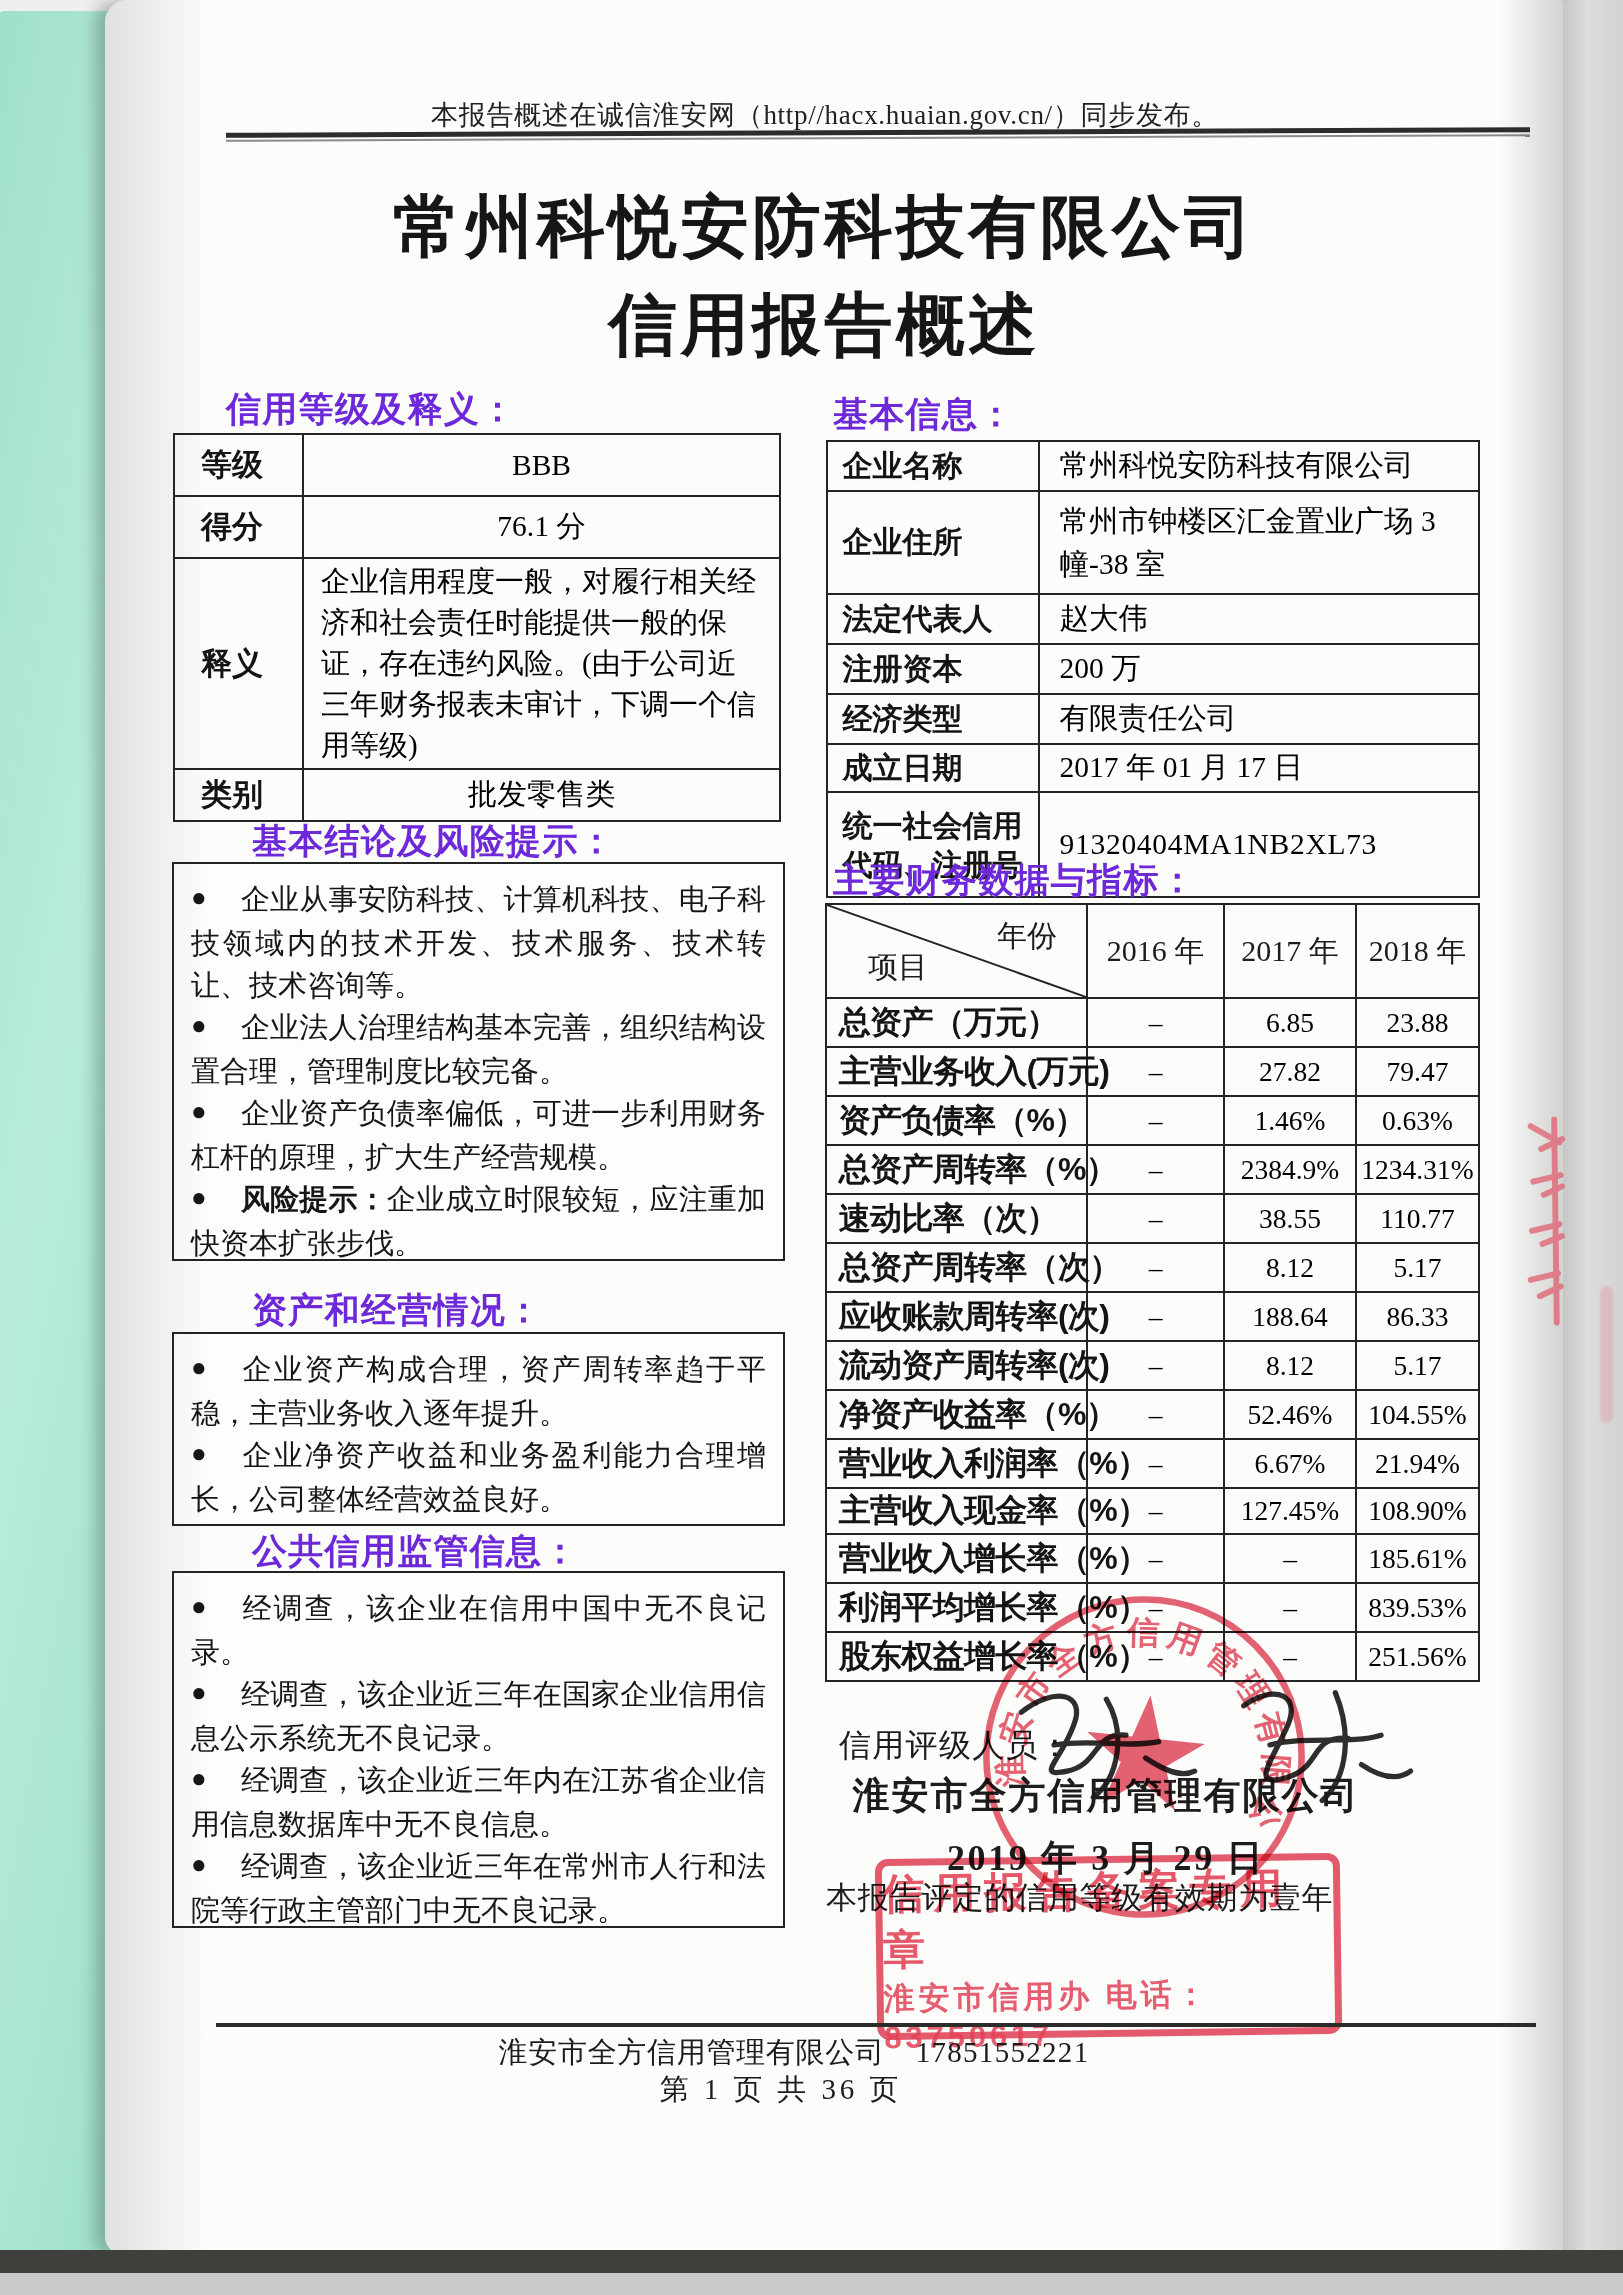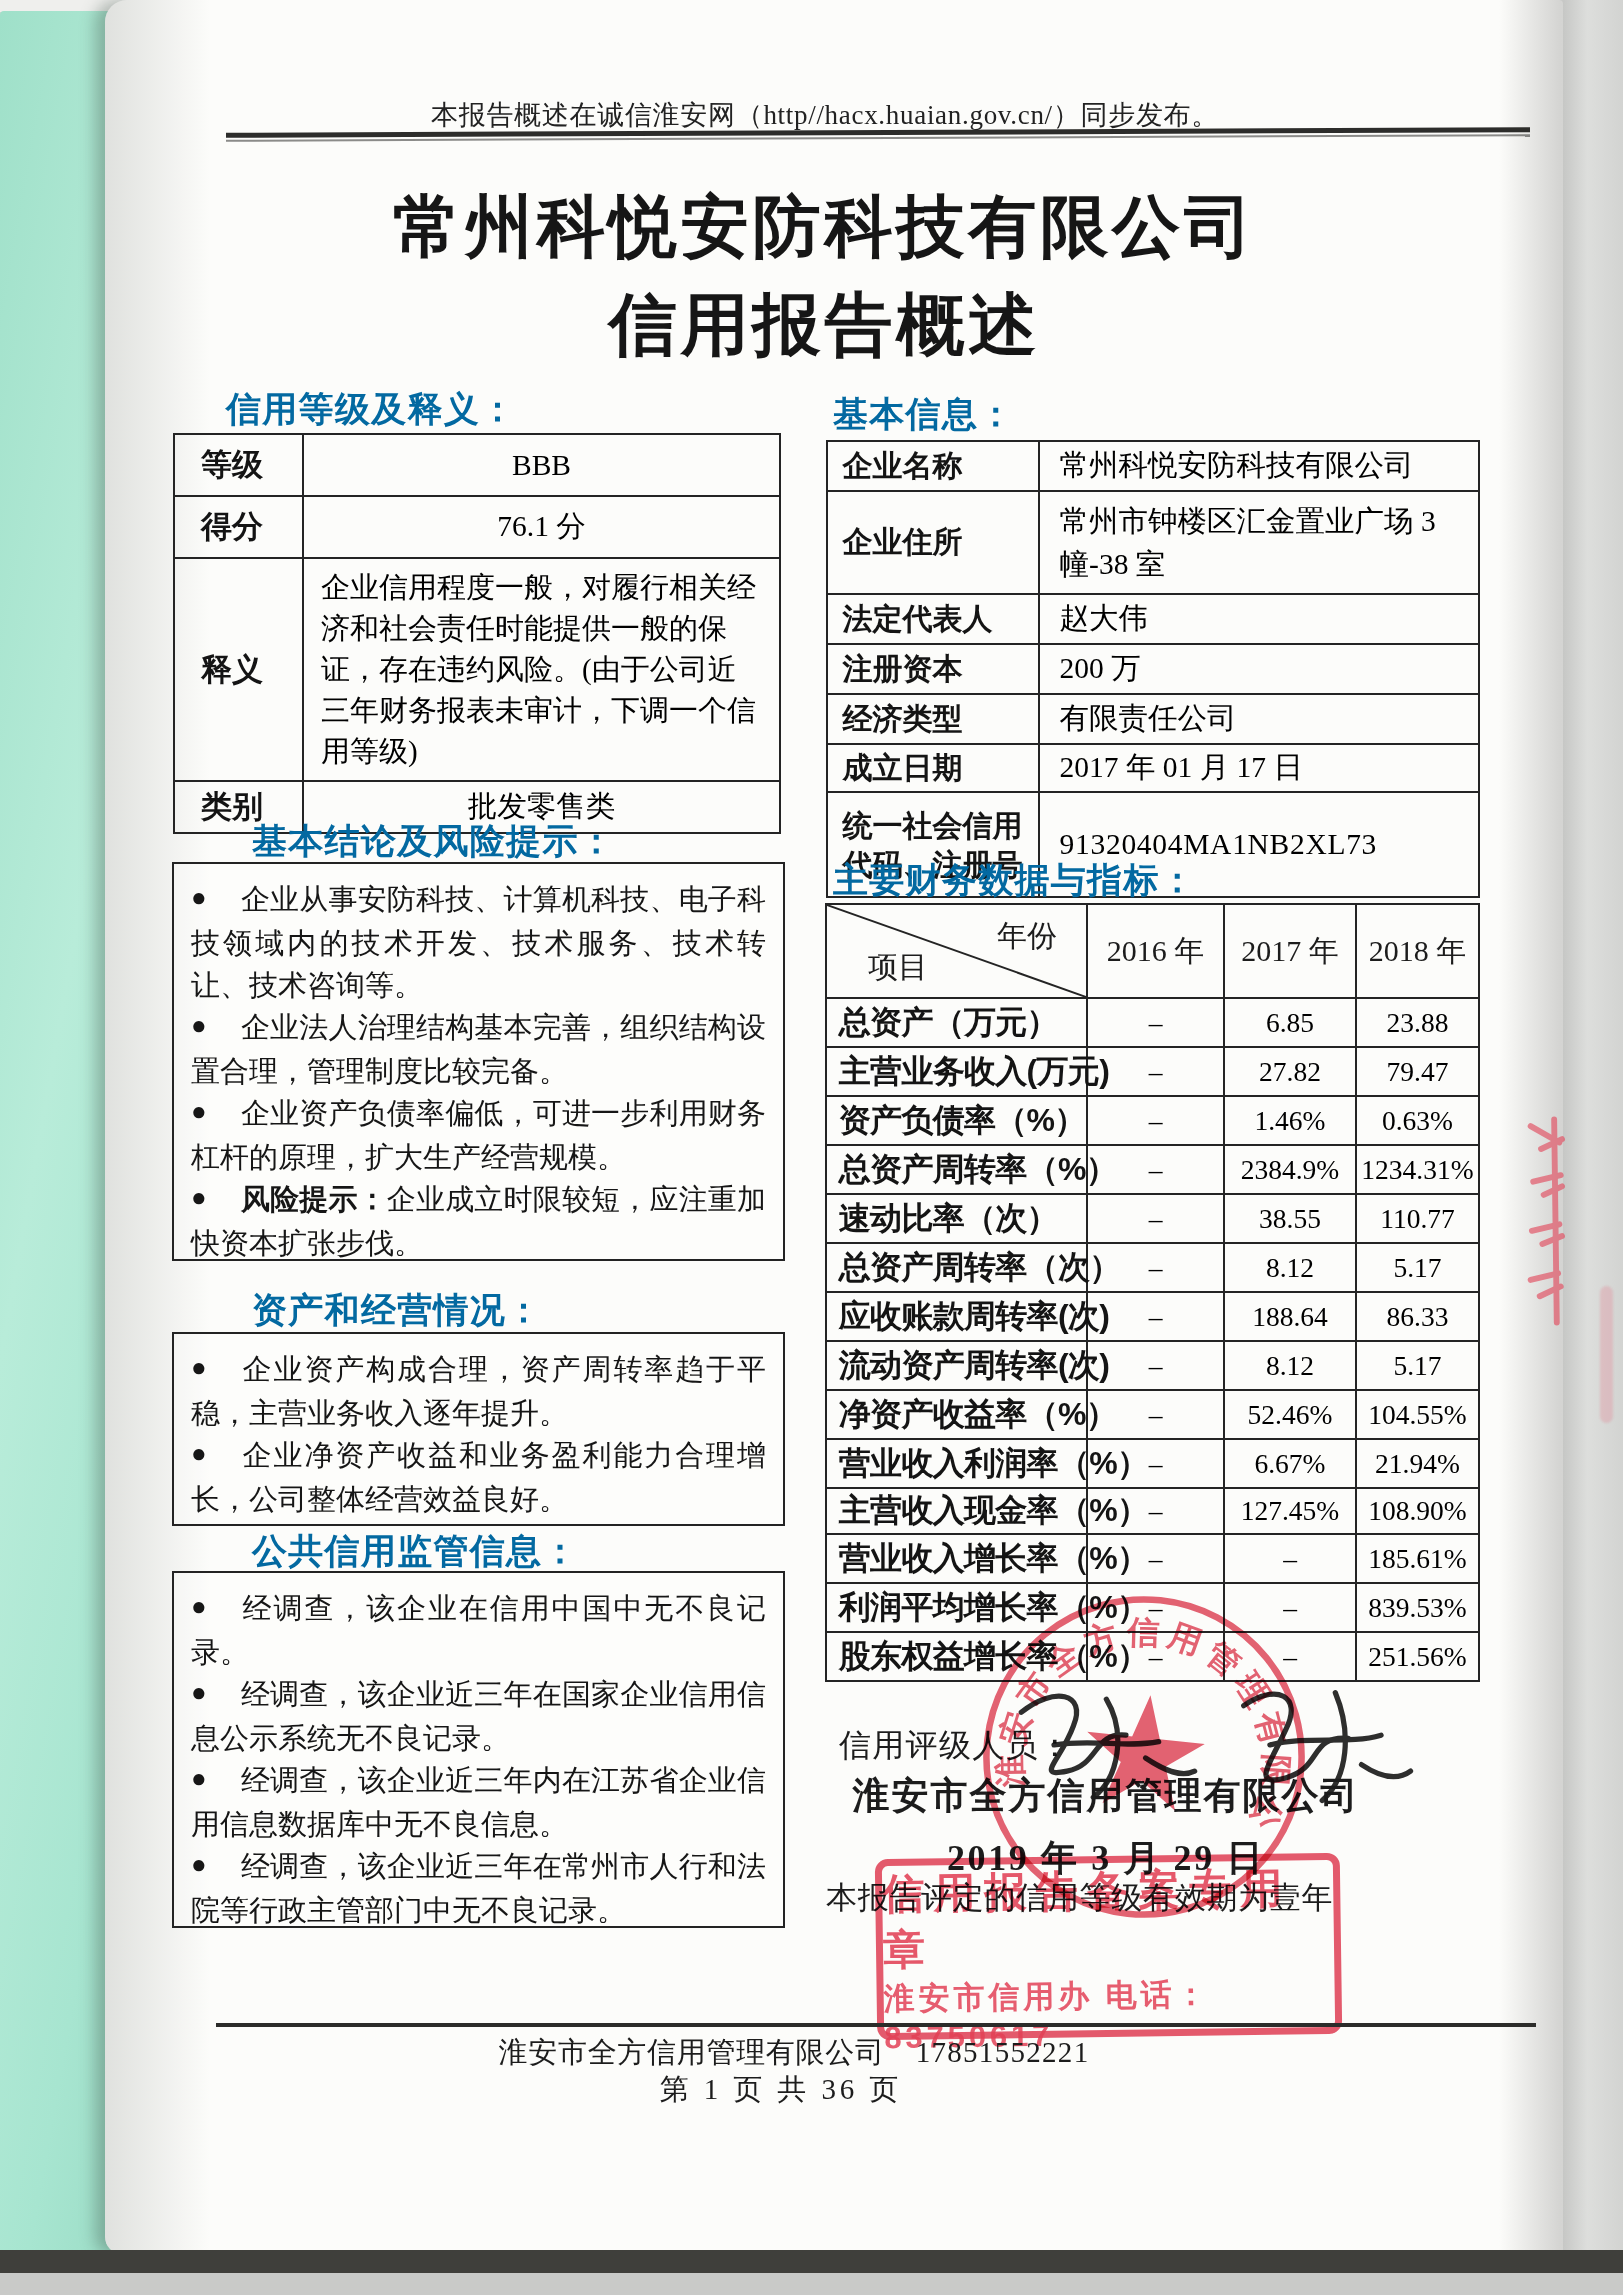--- a/index.html
+++ b/index.html
@@ -26,41 +26,41 @@
   .page-left-shade { position:absolute; left:105px; top:0; width:124px; height:2254px;
     background:linear-gradient(to right, rgba(150,155,150,.28), rgba(150,155,150,0) 85%);
     border-radius:22px 0 0 17px; }
   .page-right-shade { position:absolute; left:1499px; top:0; width:64px; height:2254px;
     background:linear-gradient(to right, rgba(120,120,118,0), rgba(120,120,118,.30) 95%); }
   .right-gray { position:absolute; left:1563px; top:0; width:61px; height:2295px;
     background:linear-gradient(to right,#c6c7c5,#dddedc 40%,#d2d3d1); }
   .bottom-dark { position:absolute; left:0; top:2250px; width:1624px; height:23.6px; background:#3f3f3b; }
   .bottom-gray { position:absolute; left:0; top:2273px; width:1624px; height:23px; background:#c9cac8; }
   .sec-h { position:absolute; font-family:"Liberation Sans", sans-serif; font-weight:bold;
-           font-size:35px; color:#0369a1; letter-spacing:1.3px; }
+           font-size:35px; color:#6d28d9; letter-spacing:1.3px; }
 
   .header-note { position:absolute; left:367px; top:97px; width:916px; text-align:center;
                  font-size:27px; letter-spacing:0.7px; color:#222; }
   .top-rule { position:absolute; left:226px; top:130px; width:1304px; height:5.2px;
               background:#2d2d2b; transform:rotate(-0.25deg); }
   .top-rule-echo { position:absolute; left:226px; top:137px; width:1304px; height:2px;
               background:rgba(45,45,43,.55); transform:rotate(-0.25deg); }
   .title { position:absolute; left:196px; width:1257px; text-align:center;
            font-size:68px; font-weight:600; letter-spacing:3.9px; color:#161616; }
 
   
   table.grid { position:absolute; border-collapse:collapse; table-layout:fixed; }
   table.grid td { border:2px solid #242424; vertical-align:middle; }
   td.lbl { font-family:"Liberation Sans", sans-serif; font-weight:600; font-size:30px;
            padding-left:14.4px; color:#141414; }
   td.val { font-size:29.5px; color:#000000; }
   .center { text-align:center; }
 
   .rating-table td.lbl { font-size:31px;padding-left:26px; }
-  .rating-table .expl { font-size:29px; line-height:41px; padding:8px 17px; text-align:left; }
+  .rating-table .expl { font-size:29px; line-height:41px; padding:2px 17px; text-align:left; }
 
   .fin-table td.lbl { font-size:32px; white-space:nowrap; letter-spacing:-0.7px; padding-left:11.8px; }
   .fin-table td.val { font-size:27.5px; text-align:center; }
   .fin-table td.yr { font-size:30px; text-align:center; }
   .corner-cell { position:relative; }
   .corner-cell .c-top { position:absolute; top:10.5px; right:29px; font-size:30px;
       font-family:"Liberation Serif", serif; }
   .corner-cell .c-bot { position:absolute; bottom:9.2px; left:41px; font-size:30px;
       font-family:"Liberation Serif", serif; }
   .corner-cell svg { position:absolute; inset:0; width:100%; height:100%; }

